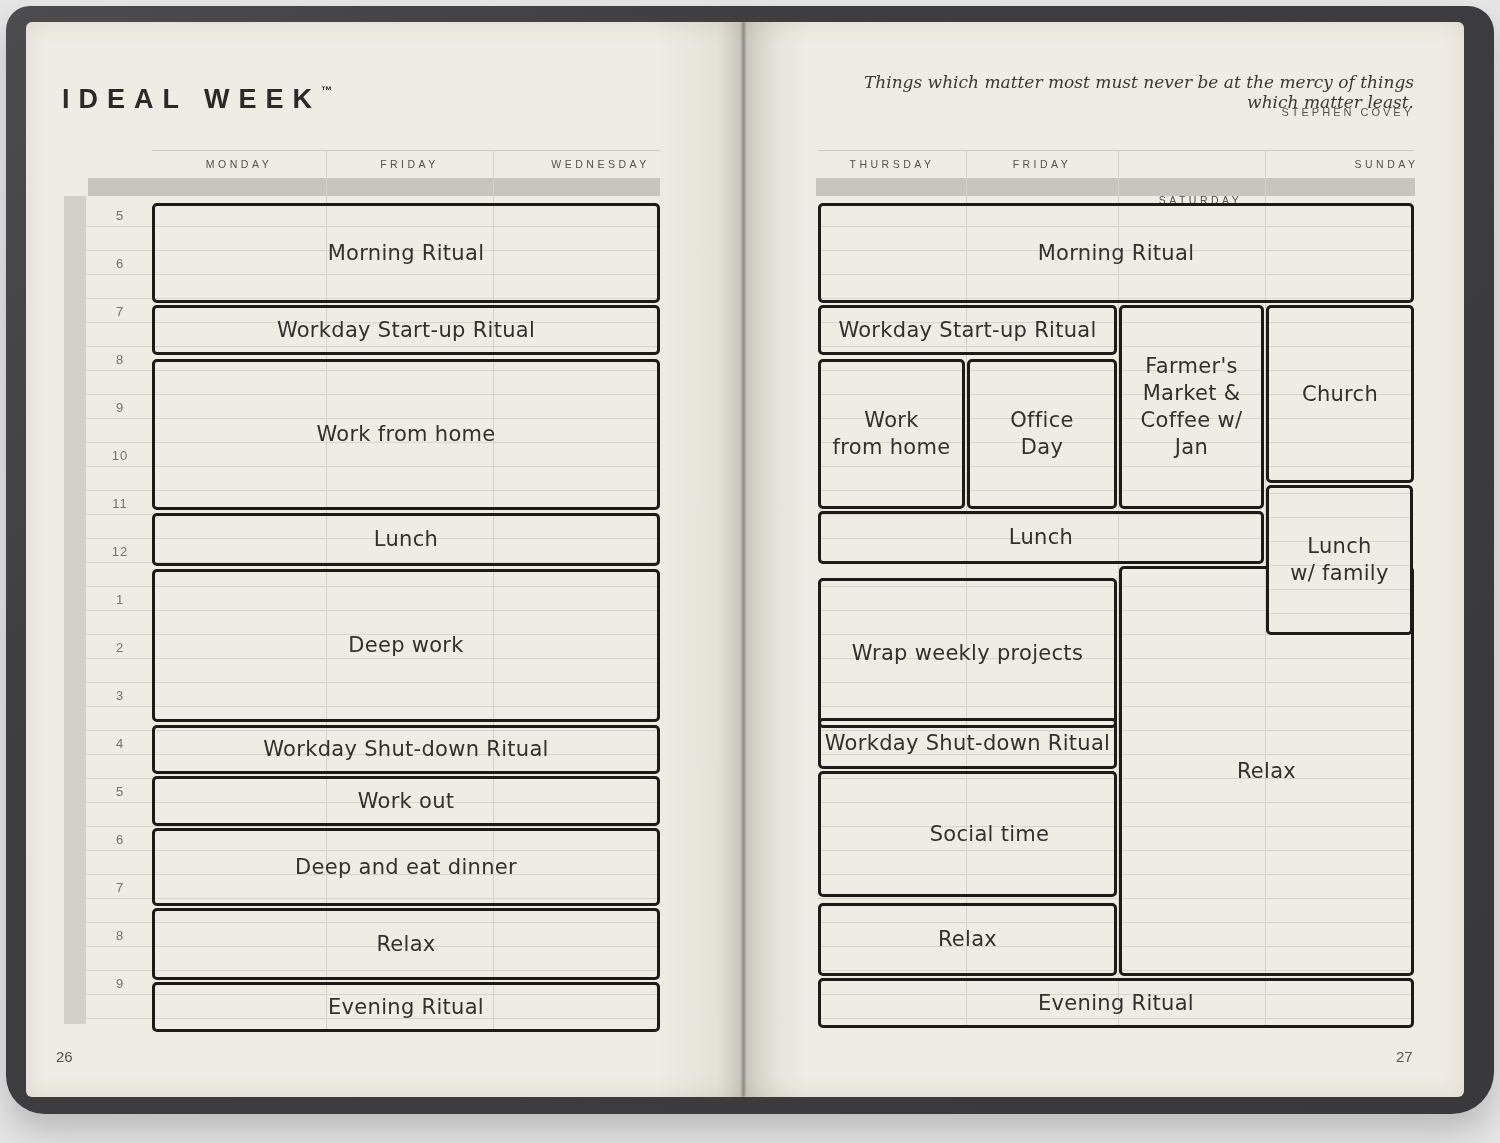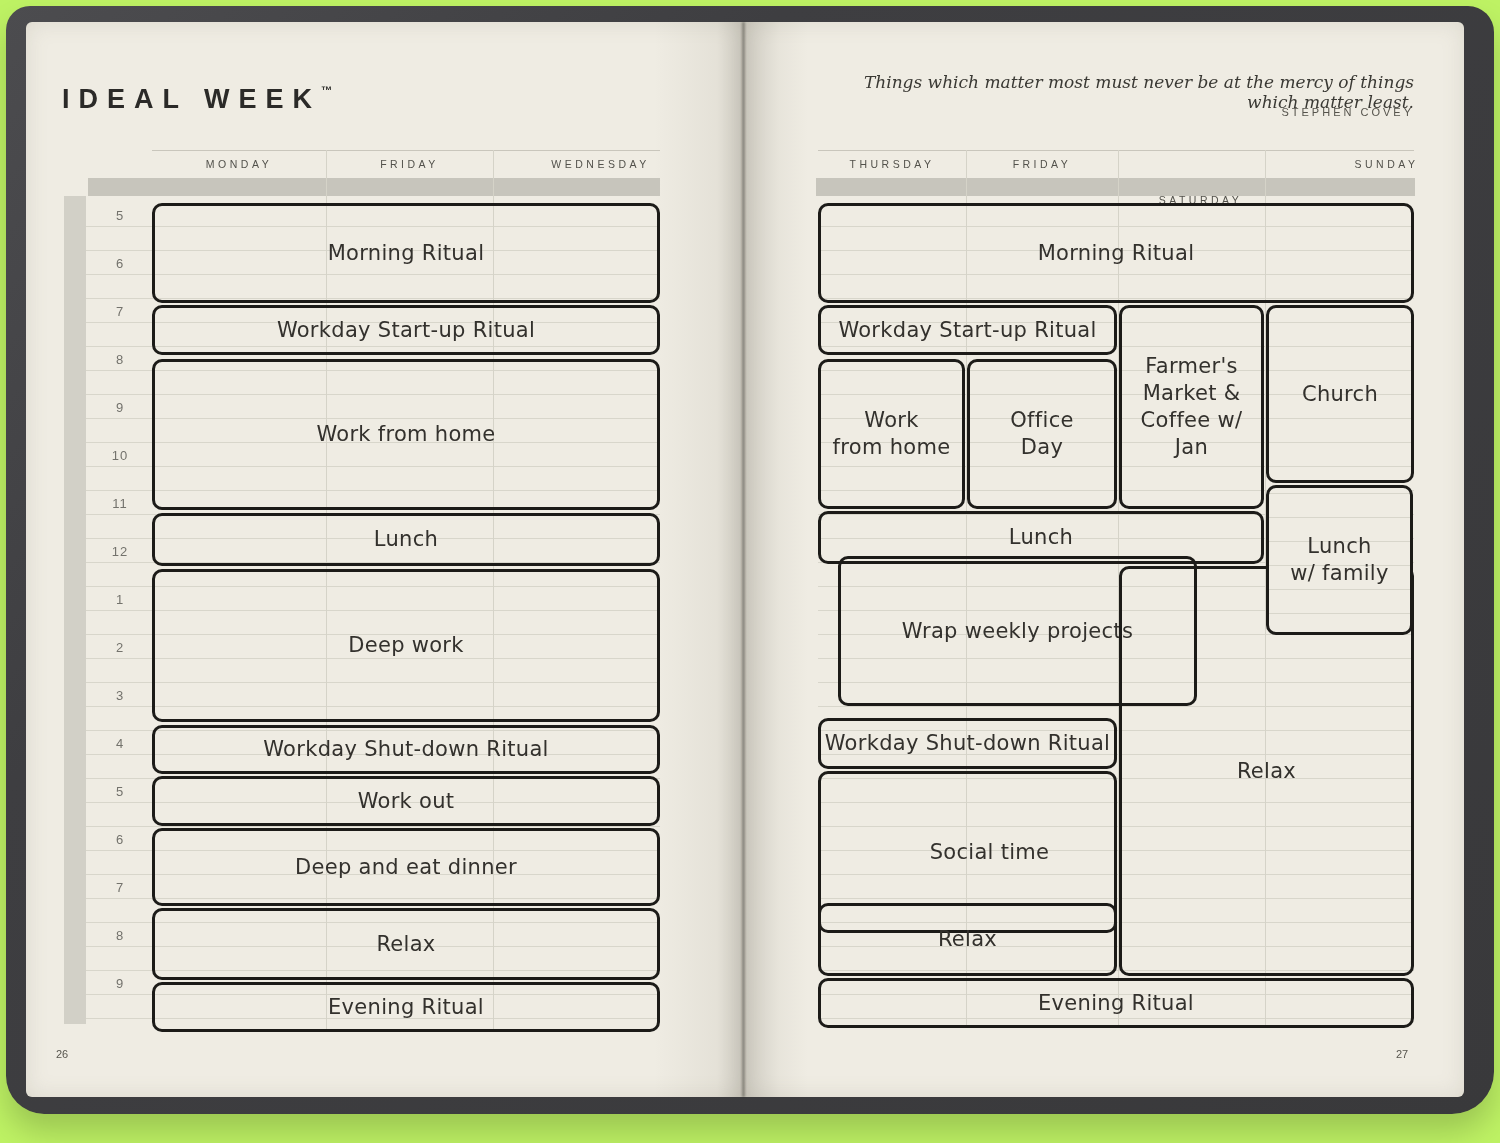--- a/index.html
+++ b/index.html
@@ -1,17 +1,17 @@
 <!DOCTYPE html>
 <html><head>
 <meta charset="utf-8">
 <style>
   html,body{margin:0;padding:0;background:#fafafa;}
   #stage{position:relative;width:1500px;height:1143px;overflow:hidden;
-         font-family:"Liberation Sans",sans-serif;background:#bef264;}
+         font-family:"Liberation Sans",sans-serif;background:#e5e5e5;}
   
   .cover{position:absolute;left:6px;top:6px;width:1488px;height:1108px;
          background:linear-gradient(135deg,#4c4c4f 0%,#3e3e41 30%,#39393b 100%);
          border-radius:24px 26px 42px 38px;
          box-shadow:0 18px 30px rgba(0,0,0,0.18);}
   
   .page{position:absolute;top:22px;height:1075px;background:#efece3;
         box-shadow:inset 0 0 22px rgba(125,118,96,0.16);}
   #page-left{left:26px;width:718px;border-radius:6px 0 0 6px;}
   #page-right{left:744px;width:720px;border-radius:0 6px 6px 0;}
@@ -38,29 +38,29 @@
   .rules{position:absolute;
     background-image:repeating-linear-gradient(to bottom,
       rgba(0,0,0,0) 0px,rgba(0,0,0,0) 23px,#d8d6cb 23px,#d8d6cb 24px);}
   .vdiv{position:absolute;width:1px;background:#d5d3c8;top:150px;}
   
   .day-label{position:absolute;top:154px;height:20px;line-height:20px;text-align:center;
     font-size:10.5px;letter-spacing:3.5px;color:#52514b;}
   .hour-label{position:absolute;width:44px;text-align:center;height:24px;line-height:24px;
     font-size:13px;color:#73726c;letter-spacing:1px;}
   
-  .block{position:absolute;box-sizing:border-box;border:3px solid #1c1b18;border-radius:10px;
+  .block{position:absolute;box-sizing:border-box;border:3px solid #1c1b18;border-radius:5px;
     display:flex;flex-direction:column;align-items:center;justify-content:center;}
   .block.masked{background-color:#efece3;
     background-image:repeating-linear-gradient(to bottom,
       rgba(0,0,0,0) 0px,rgba(0,0,0,0) 23px,#d8d6cb 23px,#d8d6cb 24px);
     background-position:0 -18px;}
   .block .line{font-family:"DejaVu Sans",sans-serif;font-size:21px;color:#33312d;
     line-height:27px;letter-spacing:0.3px;text-align:center;white-space:nowrap;}
-  .page-number{position:absolute;font-size:11px;color:#57554e;}
+  .page-number{position:absolute;font-size:15px;color:#57554e;}
   #pn-left{left:56px;top:1048px;}
   #pn-right{left:1396px;top:1048px;}
 </style>
 </head>
 <body>
 
 <div id="stage">
   <div class="cover"></div>
   <div class="page" id="page-left"></div>
   <div class="page" id="page-right"></div>
@@ -160,34 +160,34 @@
         <div class="line">Work</div>
         <div class="line">from home</div>
       </div>
       <div class="block" style="left: 967px; top: 359px; width: 150px; height: 150px;">
         <div class="line">Office</div>
         <div class="line">Day</div>
       </div>
       <div class="block" style="left: 818px; top: 511px; width: 446px; height: 53px;">
         <div class="line">Lunch</div>
       </div>
-      <div class="block" style="left: 818px; top: 556px; width: 359px; height: 150px; margin-left: 20px;">
+      <div class="block" style="left: 818px; top: 578px; width: 299px; height: 150px;">
         <div class="line">Wrap weekly projects</div>
       </div>
       <div class="block" style="left: 1119px; top: 566px; width: 295px; height: 410px;">
         <div class="line">Relax</div>
       </div>
       <div class="block masked" style="left: 1266px; top: 485px; width: 147px; height: 150px;">
         <div class="line">Lunch</div>
         <div class="line">w/ family</div>
       </div>
       <div class="block" style="left: 818px; top: 718px; width: 299px; height: 51px;">
         <div class="line">Workday Shut-down Ritual</div>
       </div>
-      <div class="block" style="left: 818px; top: 771px; width: 299px; height: 162px; padding-left: 44px;">
+      <div class="block" style="left: 818px; top: 771px; width: 299px; height: 126px; padding-left: 44px;">
         <div class="line">Social time</div>
       </div>
       <div class="block" style="left: 818px; top: 903px; width: 299px; height: 73px;">
         <div class="line">Relax</div>
       </div>
       <div class="block" style="left: 818px; top: 978px; width: 596px; height: 50px;">
         <div class="line">Evening Ritual</div>
       </div>
     </div>
 

